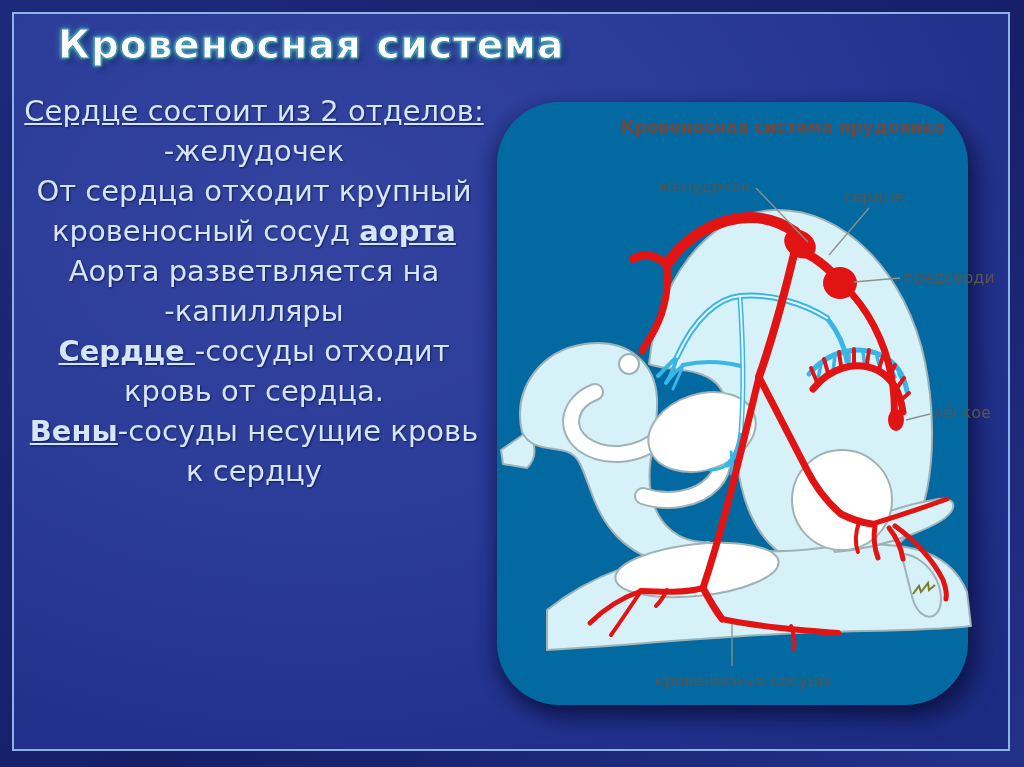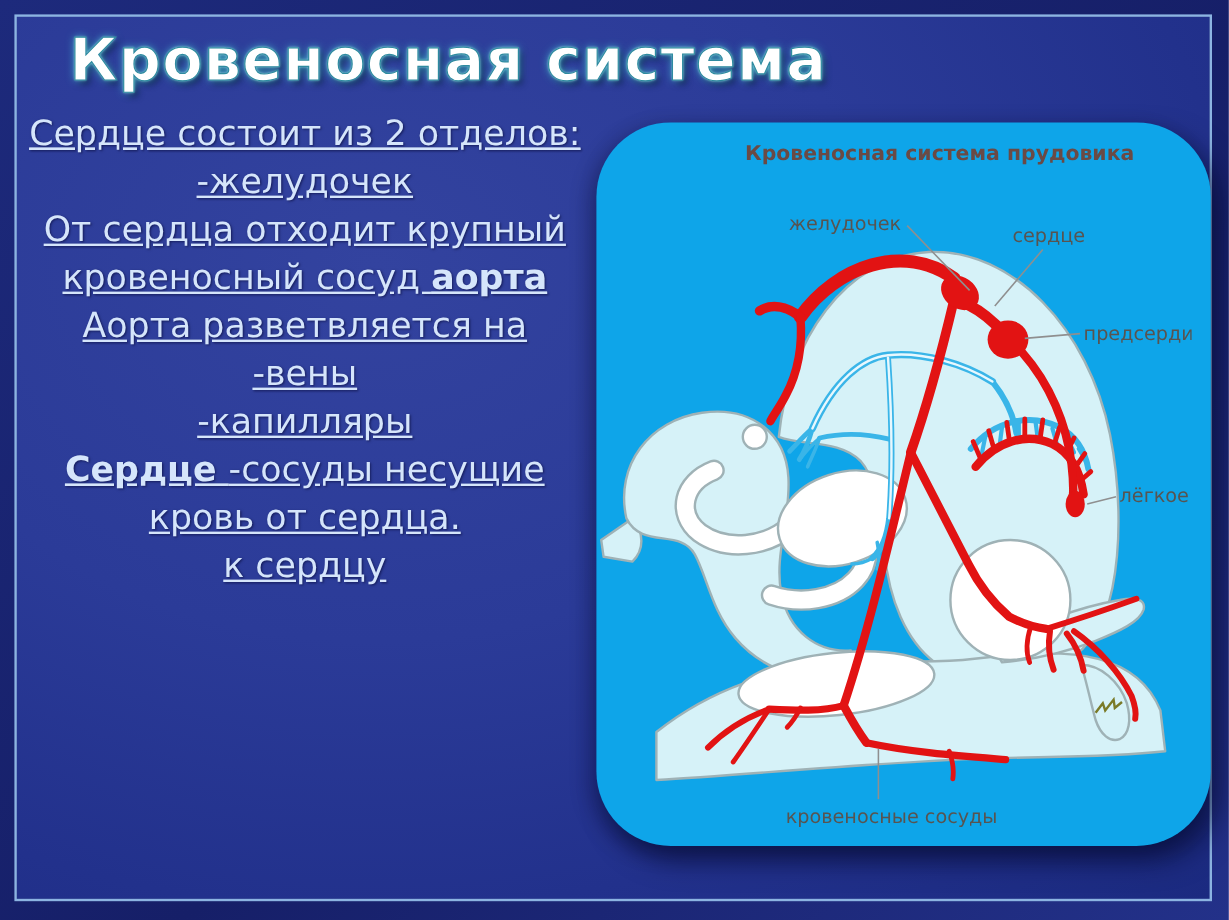--- a/index.html
+++ b/index.html
@@ -8,58 +8,58 @@
     background:linear-gradient(140deg,#1d2a7c 0%,#161f68 55%,#233189 100%);
     font-family:"DejaVu Sans","Liberation Sans",sans-serif;
   }
   .frame{
     position:absolute;left:12px;top:12px;width:994px;height:735px;
     border:2px solid #8cb4e2;
     background:radial-gradient(ellipse at 30% 28%, #33439f 0%, #2b3b98 42%, #22318c 72%, #1b2a80 100%);
   }
   .page-title{
     position:absolute;left:58px;top:22px;width:700px;
-    font-size:49px;font-weight:bold;color:#ffffff;letter-spacing:1px;
+    font-size:39px;font-weight:bold;color:#ffffff;letter-spacing:1px;
     -webkit-text-stroke:1px #2f8ba0;
     text-shadow:0 0 2px #bdf2f5,0 0 7px rgba(70,190,215,.95),3px 3px 5px rgba(8,16,60,.8);
     white-space:nowrap;
   }
   .textcol{
     position:absolute;left:12px;top:91px;width:484px;
     text-align:center;font-size:29px;line-height:40px;color:#d5e5fb;
     text-shadow:1px 1px 2px rgba(0,0,40,.55);
   }
-  .tline{white-space:pre-wrap;text-decoration:underline;}
+  .tline{white-space:pre-wrap;}
   .tline .b{font-weight:bold;}
   .tline .u{text-decoration:underline;}
   .card{
-    position:absolute;left:497px;top:102px;width:512px;height:603px;
-    background:#0ea5e9;border-radius:62px;
+    position:absolute;left:497px;top:102px;width:471px;height:603px;
+    background:#0369a1;border-radius:62px;
     box-shadow:10px 12px 22px rgba(3,8,40,.55),-6px 6px 16px rgba(3,8,40,.30);
   }
   .card svg{display:block;}
   text{font-family:"DejaVu Sans","Liberation Sans",sans-serif;}
 </style>
 </head>
 <body>
 
 <div class="frame"></div>
 
 <div class="page-title">Кровеносная система</div>
 
 <div class="textcol">
     <div class="tline"><span class="u">Сердце состоит из 2 отделов:</span></div>
     <div class="tline"><span>-желудочек</span></div>
     <div class="tline"><span>От сердца отходит крупный</span></div>
     <div class="tline"><span>кровеносный сосуд </span><span class="b u">аорта</span></div>
     <div class="tline"><span>Аорта разветвляется на</span></div>
-    <div class="tline"><span>-вены</span></div>
     <div class="tline"><span>-капилляры</span></div>
-    <div class="tline"><span class="b u">Сердце </span><span>-сосуды несущие</span></div>
+    <div class="tline"><span class="b u">Сердце </span><span>-сосуды отходит</span></div>
     <div class="tline"><span>кровь от сердца.</span></div>
+    <div class="tline"><span class="b u">Вены</span><span>-сосуды несущие кровь</span></div>
     <div class="tline"><span>к сердцу</span></div>
   </div>
 
 <div class="card">
 <svg width="496" height="603" viewBox="0 0 496 603">
 
   <g fill="#d6f2f8" stroke="#9fb2b6" stroke-width="2" stroke-linejoin="round">
     <path d="M4,348 L30,330 C40,342 40,356 30,366 L6,362 Z"></path>
     <path d="M25,330 C15,285 45,248 88,242 C130,236 158,260 160,296 C162,330 148,360 154,392 C160,424 184,442 212,440 L218,462 C180,470 140,458 116,430 C96,407 92,378 82,360 C70,338 38,356 25,330 Z"></path>
     <path d="M152,262 C160,182 207,112 277,108 C347,105 410,172 428,260 C436,300 438,348 430,388 C423,424 404,446 378,456 C344,469 306,468 282,450 C258,432 244,398 240,358 C237,322 232,295 220,282 C202,264 172,270 152,262 Z"></path>

